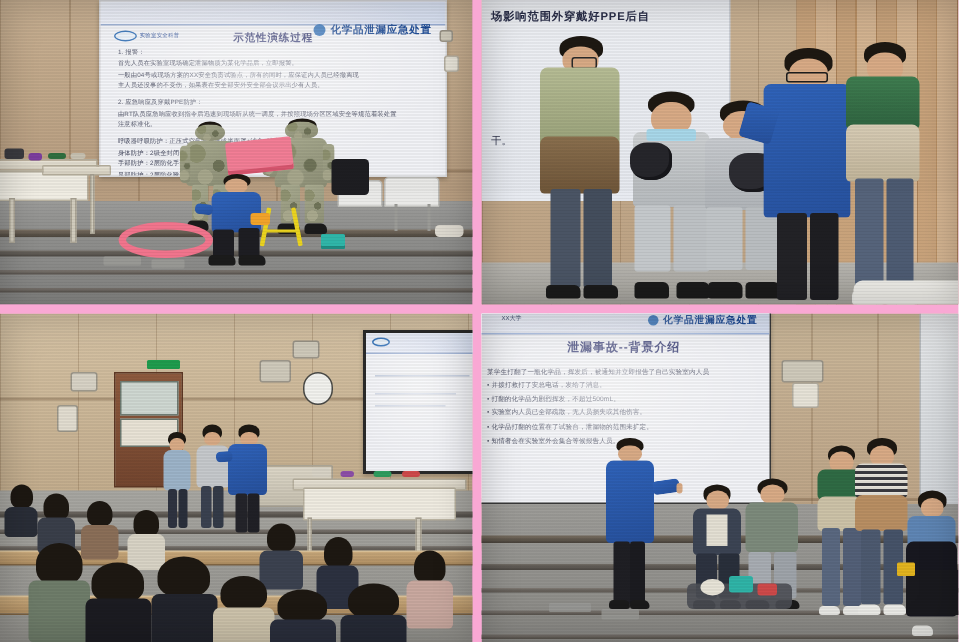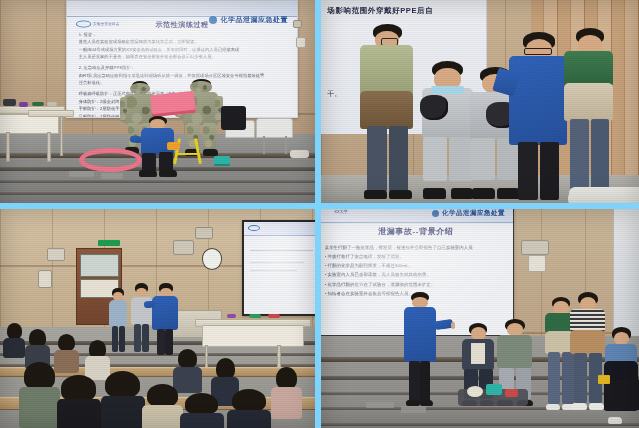--- a/index.html
+++ b/index.html
@@ -1,17 +1,17 @@
 <!DOCTYPE html>
 <html><head>
 <meta charset="utf-8">
 <style>
   html,body{margin:0;padding:0;background:#ffffff;}
   body{width:639px;height:428px;overflow:hidden;font-family:"Liberation Sans",sans-serif;}
-  .collage{position:relative;width:639px;height:428px;background:#7dd3fc;display:grid;
+  .collage{position:relative;width:639px;height:428px;background:#f9a8d4;display:grid;
            grid-template-columns:318px 321px;grid-template-rows:209px 219px;gap:0;}
   .cell{position:relative;overflow:hidden;}
   .cell.tl{grid-column:1;grid-row:1;}
   .cell.tr{grid-column:2;grid-row:1;}
   .cell.bl{grid-column:1;grid-row:2;}
   .cell.br{grid-column:2;grid-row:2;}
   .photo{position:absolute;inset:0;overflow:hidden;}
   .tl .photo{left:0;top:0;right:3px;bottom:6px;}
   .tr .photo{left:3px;top:0;right:0;bottom:6px;}
   .bl .photo{left:0;top:0;right:3px;bottom:0;}

